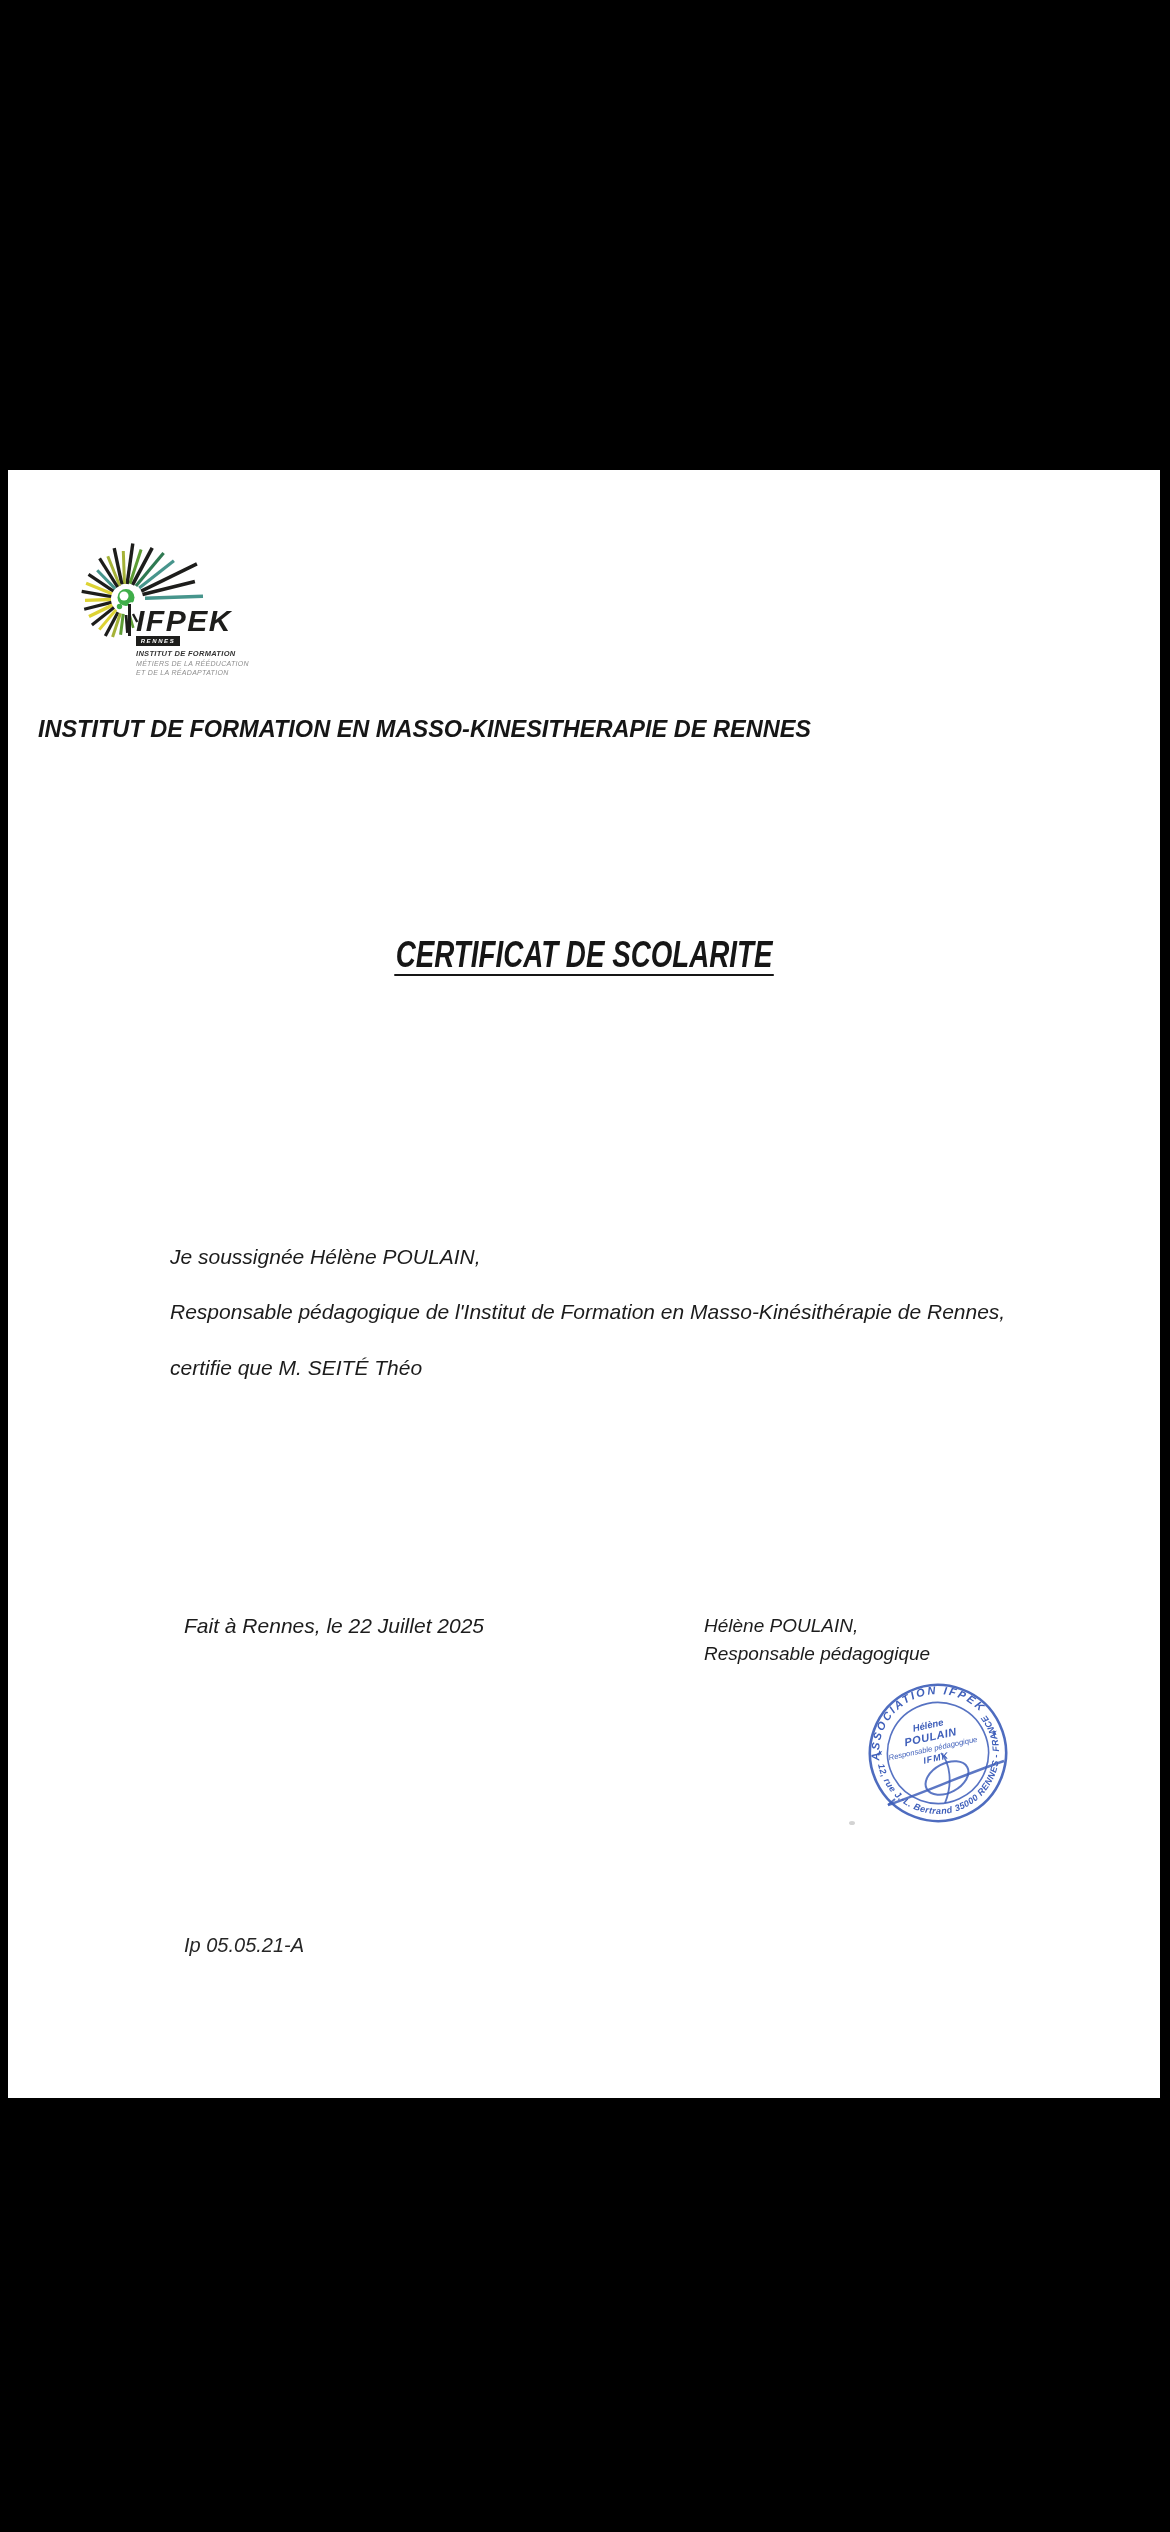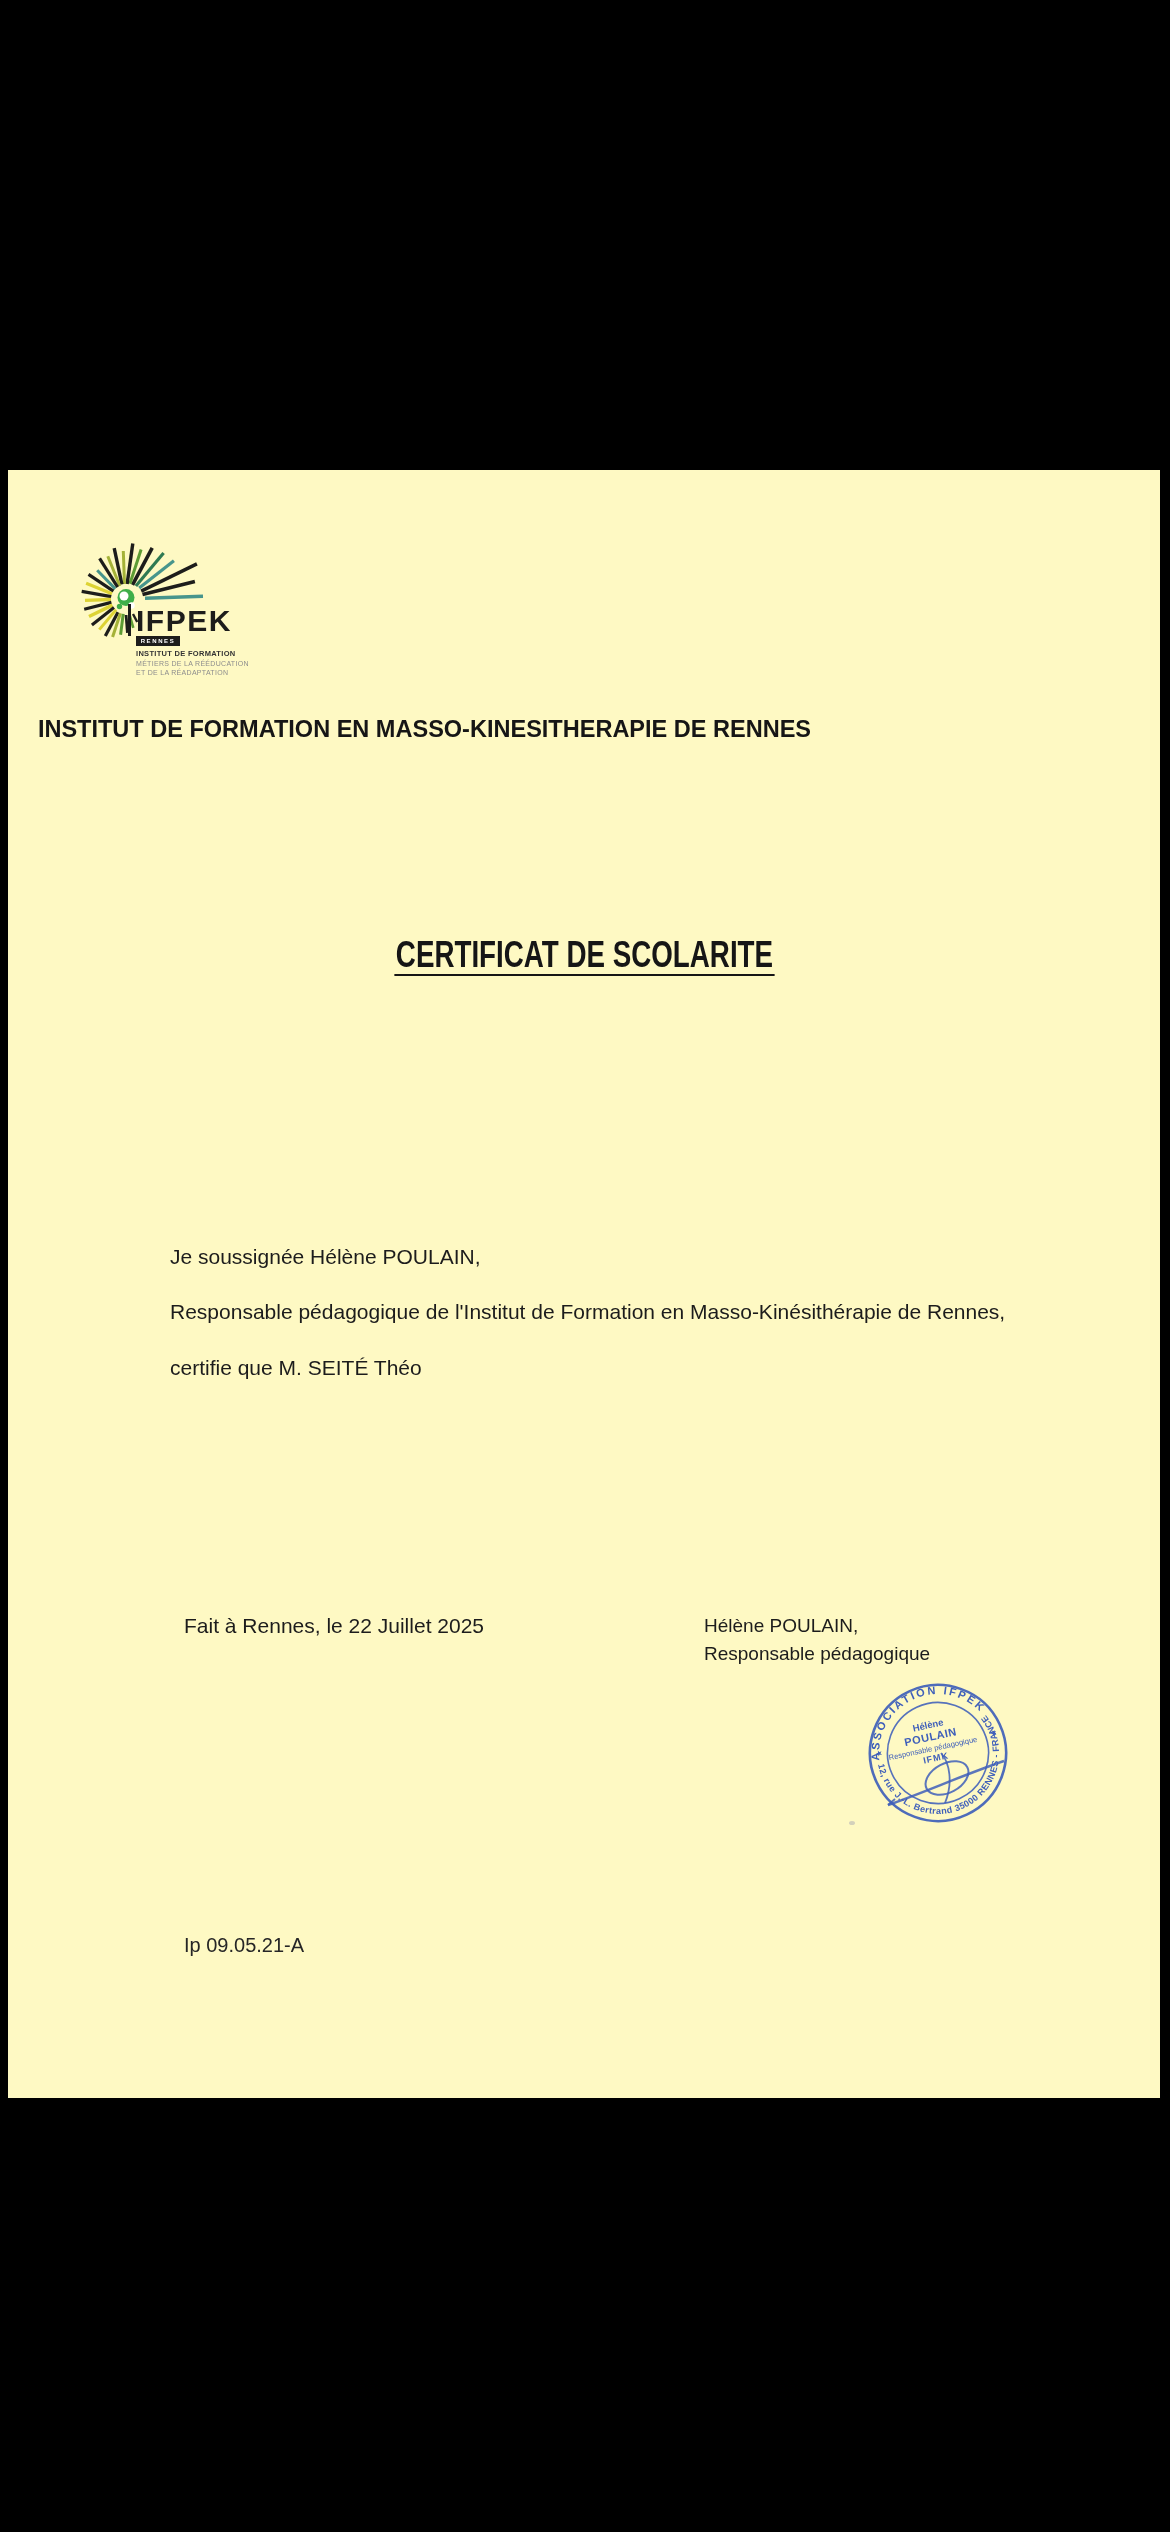--- a/index.html
+++ b/index.html
@@ -6,21 +6,22 @@
   body{
     width:1170px;height:2532px;
     background:#000;
     position:relative;
     font-family:"Liberation Sans",sans-serif;
     overflow:hidden;
   }
   .paper{
     position:absolute;left:8px;top:470px;
     width:1152px;height:1628px;
-    background:#fef9c3;
+    background:#ffffff;
+    font-style:italic;
   }
   
   .logo-svg{position:absolute;left:22px;top:44px;width:190px;height:170px;}
   .ifpek-bar{position:absolute;left:120px;top:134px;width:3px;height:32px;background:#1d1d1b;}
   .ifpek-acronym{
     position:absolute;left:128px;top:136px;
     font-size:30px;font-weight:bold;letter-spacing:1.5px;line-height:1;
     color:#1d1d1b;white-space:nowrap;
   }
   .rennes-box{
@@ -182,15 +183,15 @@
     </g>
     <g>
       <path class="sig-stroke" d="M -50 52 C -15 40 25 22 66 8" stroke-width="2.4"></path>
       <path class="sig-stroke" d="M -50 52 L -43 46" stroke-width="2"></path>
       <ellipse class="sig-stroke" cx="9" cy="25" rx="23" ry="14.5" transform="rotate(-28 9 25)" stroke-width="2"></ellipse>
       <path class="sig-stroke" d="M 3 0 C 12 10 15 30 7 50" stroke-width="1.8"></path>
     </g>
     <ellipse cx="-86" cy="70" rx="3" ry="2" fill="#b5b5b5" opacity=".6"></ellipse>
   </svg>
 
-  <p class="footer-ref">Ip 09.05.21-A</p>
+  <p class="footer-ref">Ip 05.05.21-A</p>
 
 </div>
 
 </body></html>

